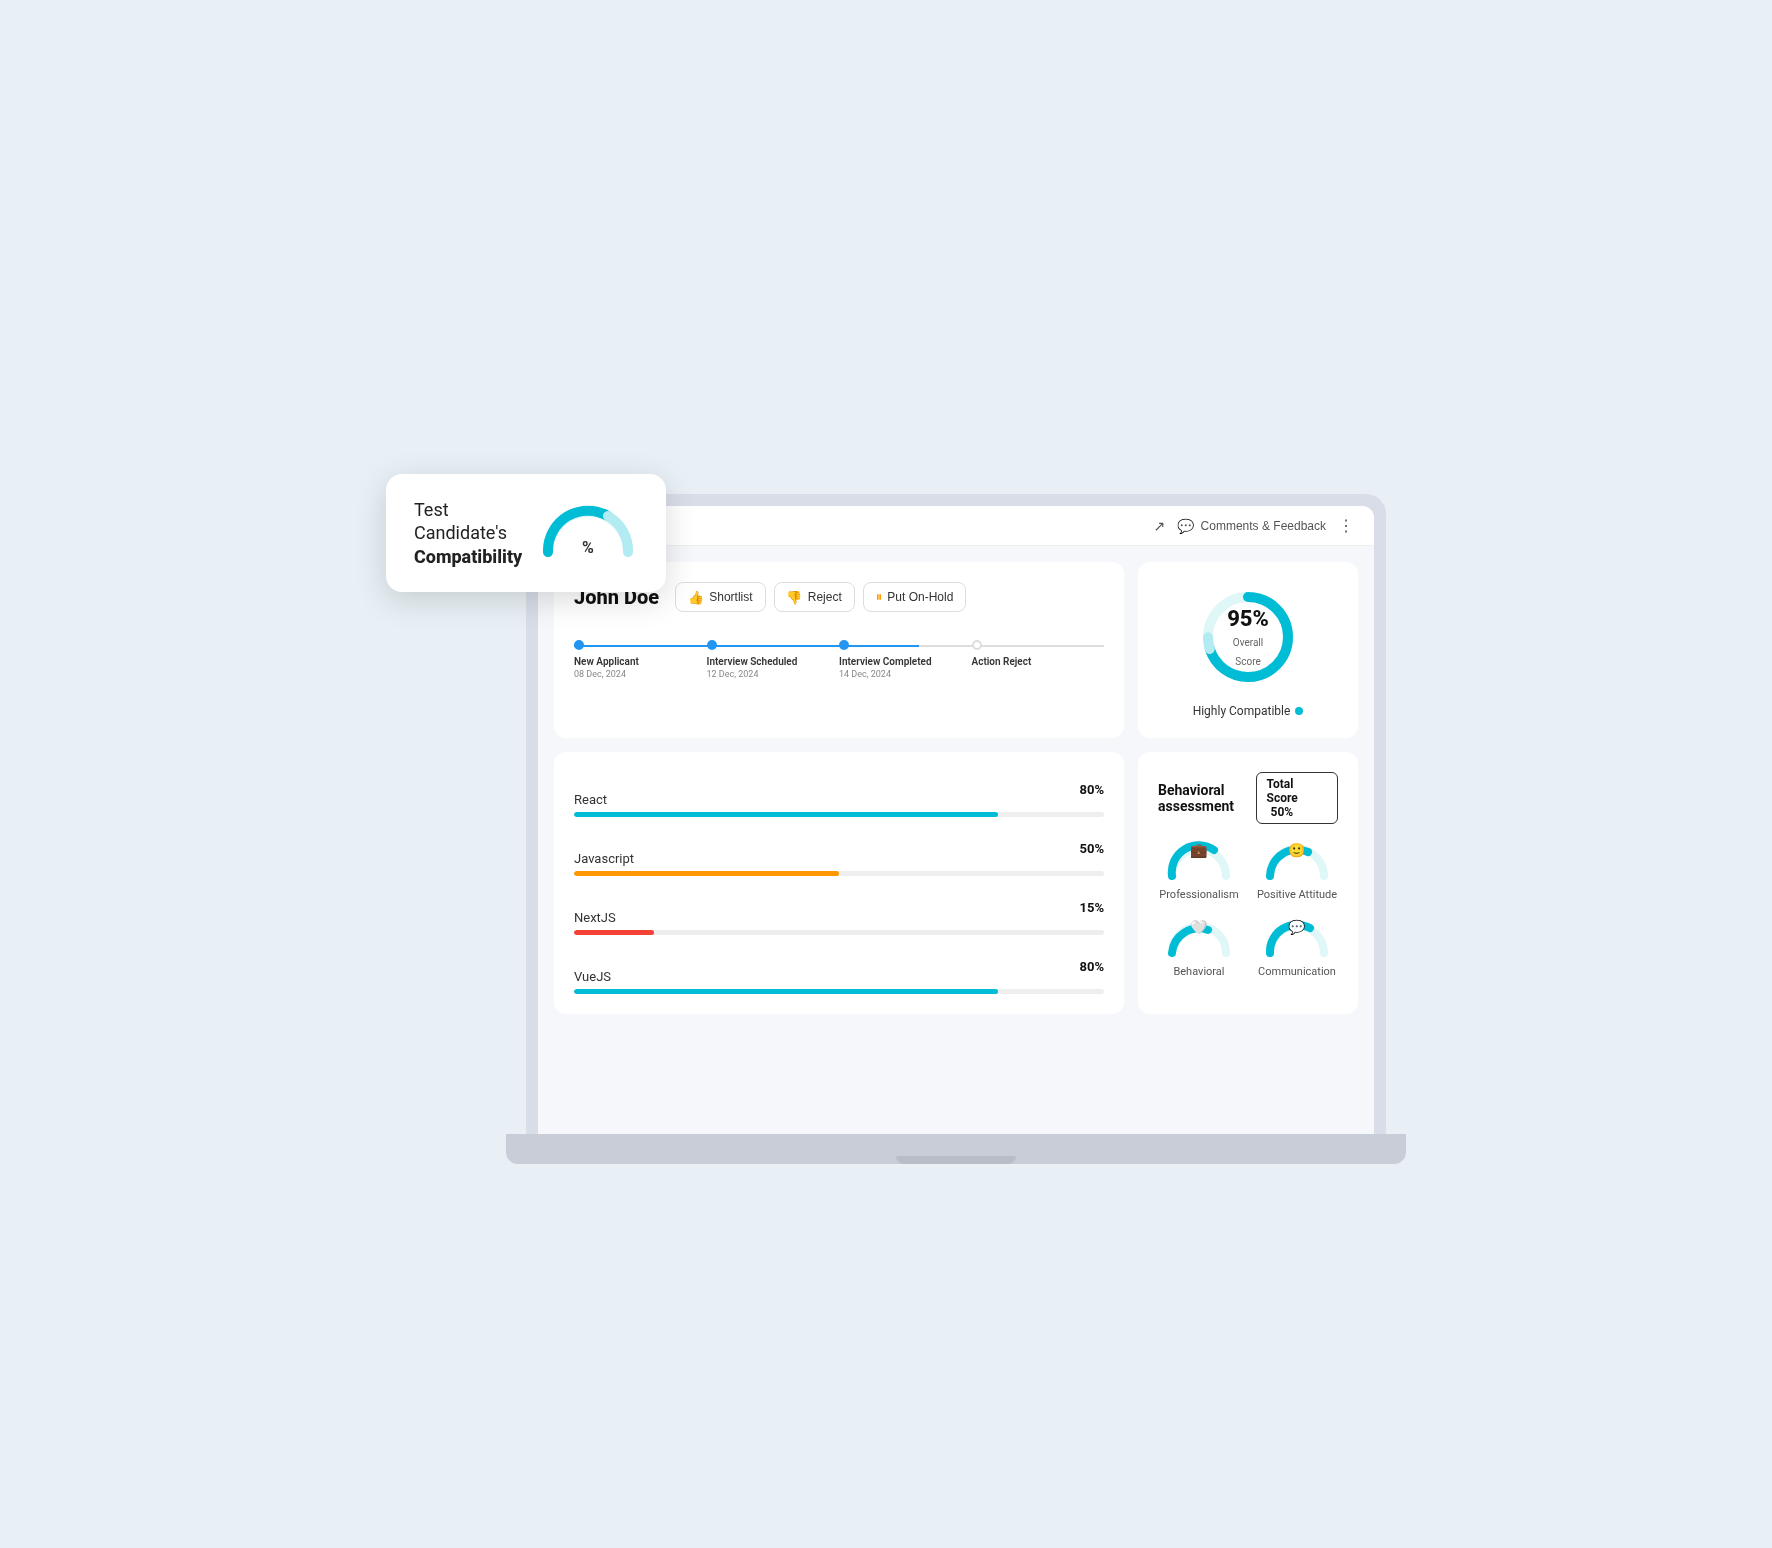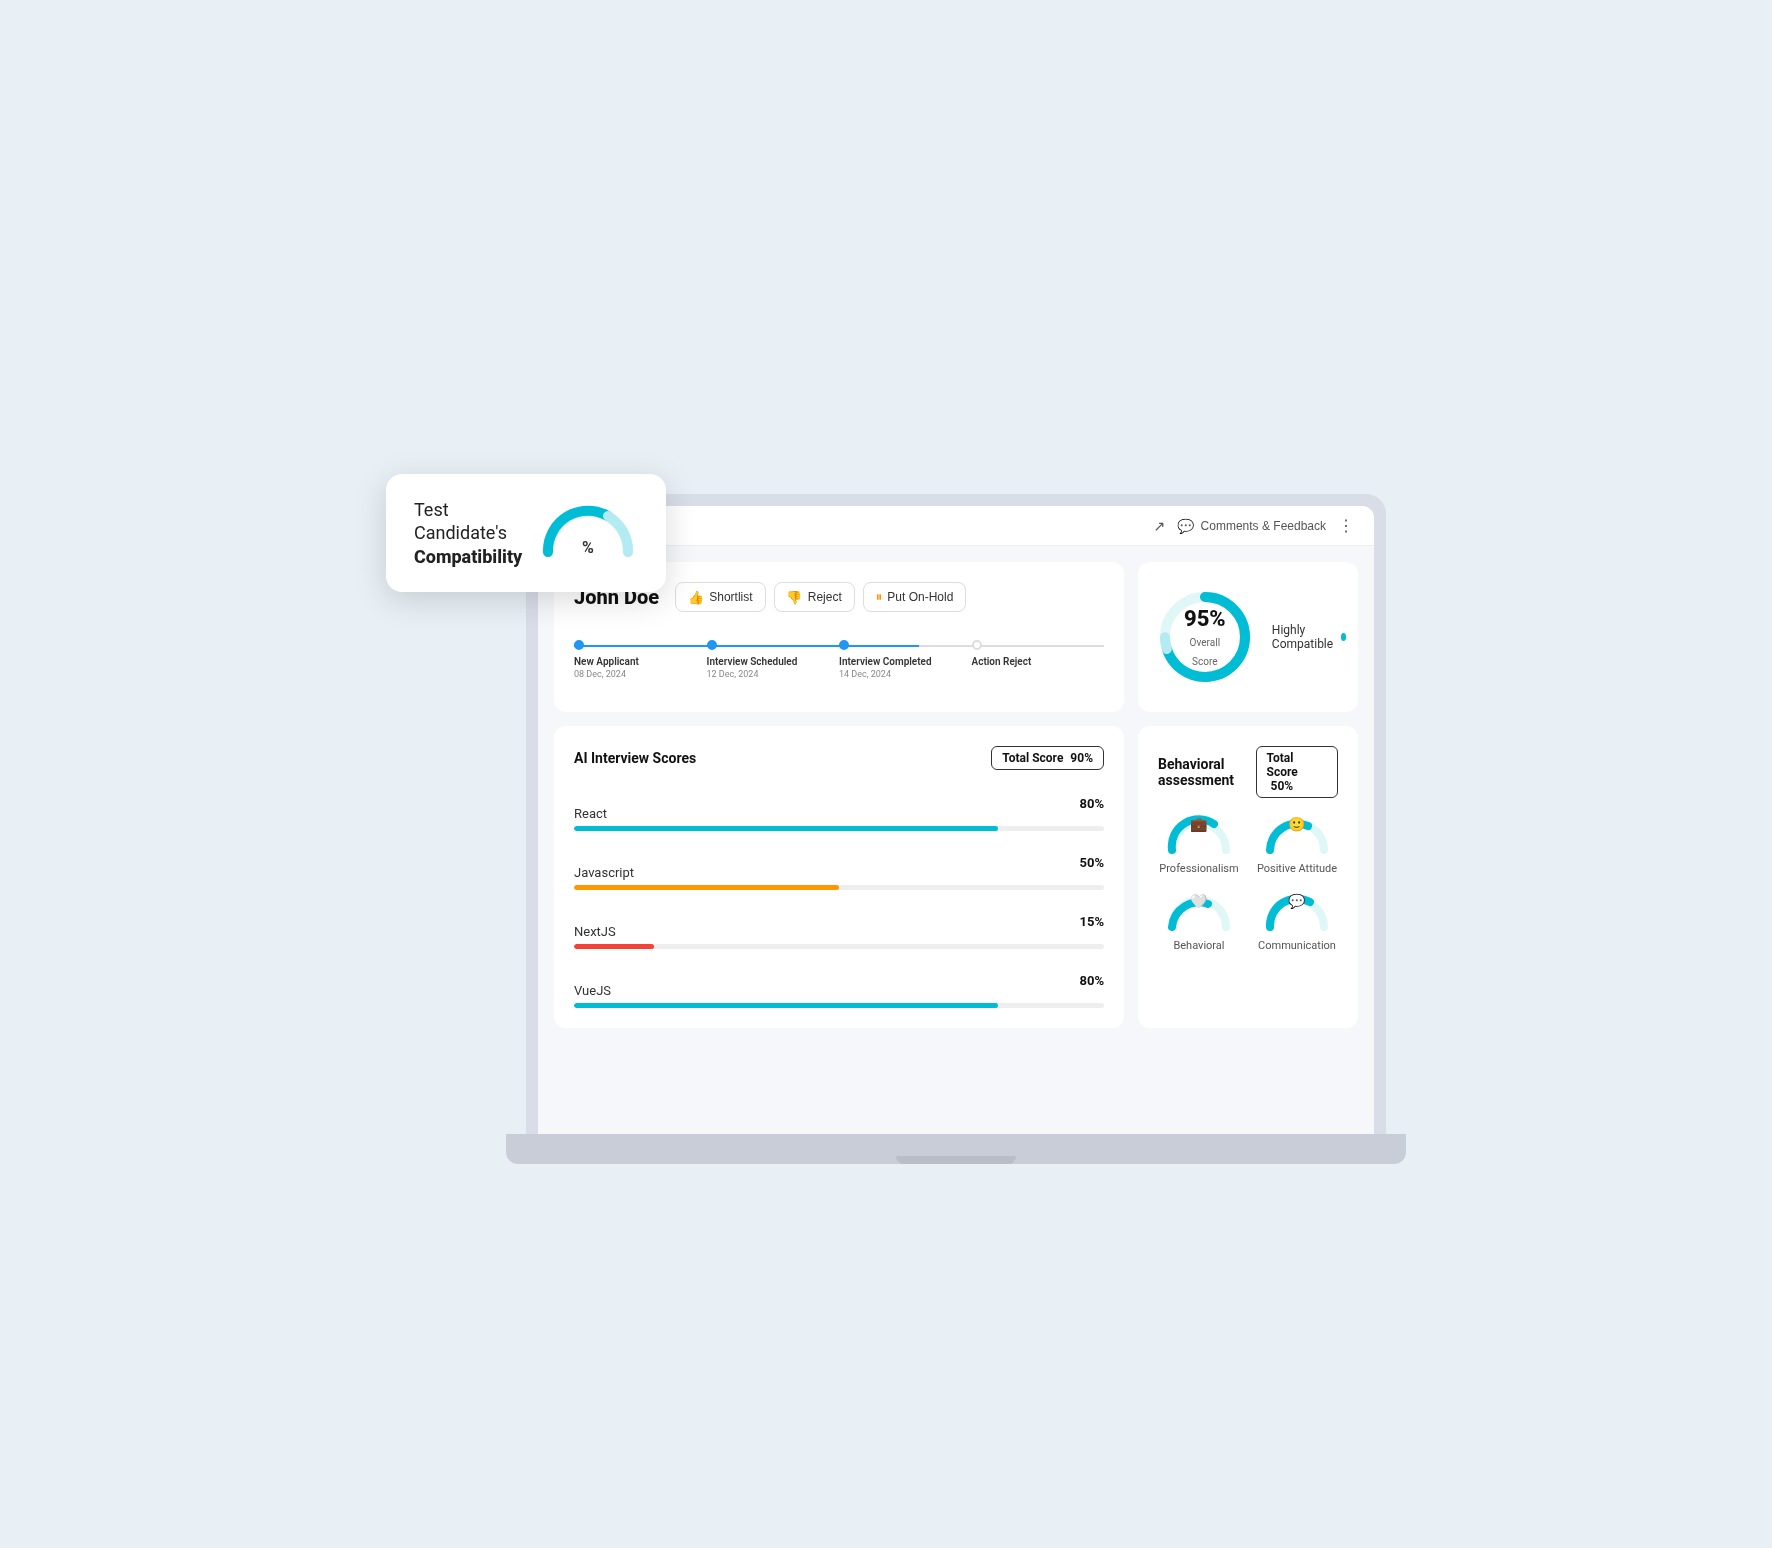--- a/index.html
+++ b/index.html
@@ -253,20 +253,21 @@
     }
 
     
     .score-card {
       background: white;
       border-radius: 12px;
       padding: 20px;
       grid-column: 2;
       grid-row: 1;
       display: flex;
+      flex-direction: column;
       align-items: center;
       justify-content: center;
       gap: 12px;
     }
     .score-ring {
       position: relative;
       width: 110px;
       height: 110px;
     }
     .score-ring svg {
@@ -526,27 +527,20 @@
                 <span class="score-label">Overall Score</span>
               </div>
             </div>
             <div class="compatible-badge">
               <span>Highly Compatible</span>
               <div class="badge-dot"></div>
             </div>
           </div>
 
           <div class="ai-scores-card">
-            <div class="card-header">
-              <span class="card-title">AI Interview Scores</span>
-              <div class="total-score-badge">
-                <span>Total Score</span>
-                <span style="font-weight:700;margin-left:4px;">90%</span>
-              </div>
-            </div>
             <div class="score-rows">
               <div class="score-row">
                 <div class="score-row-header">
                   <span class="score-row-name">React</span>
                   <span class="score-row-value">80%</span>
                 </div>
                 <div class="score-bar-track">
                   <div class="score-bar-fill bar-green" style="width:80%"></div>
                 </div>
               </div>

